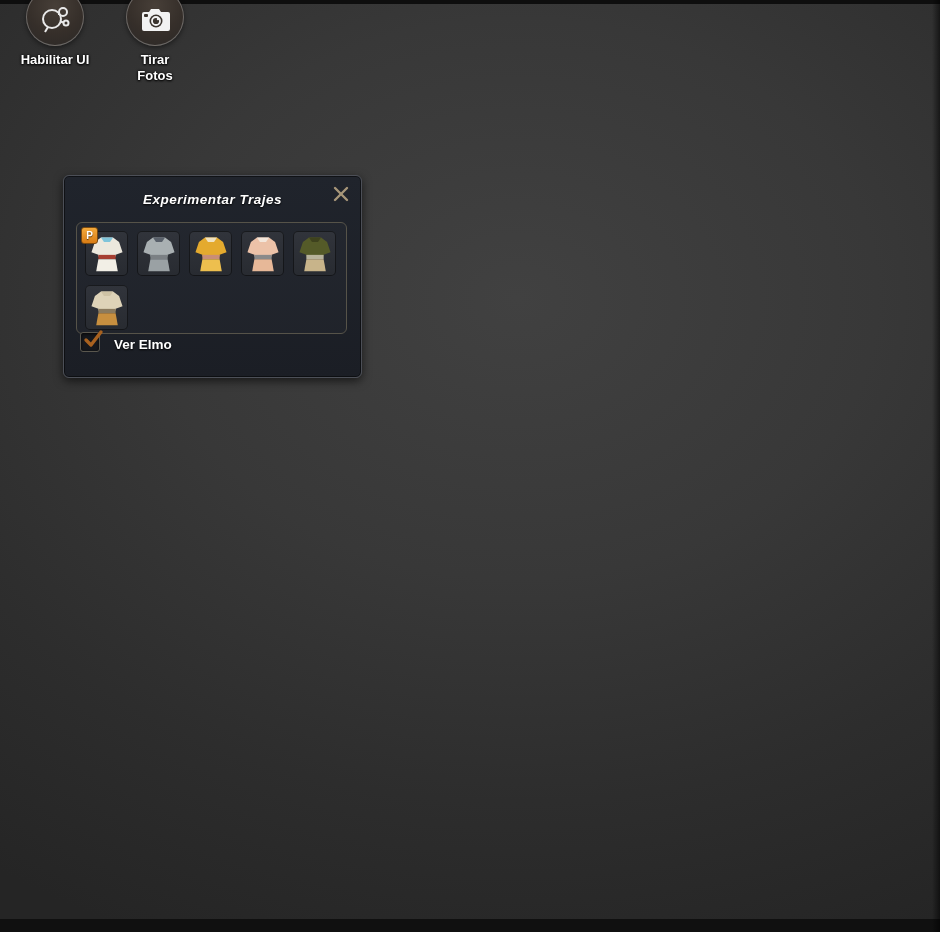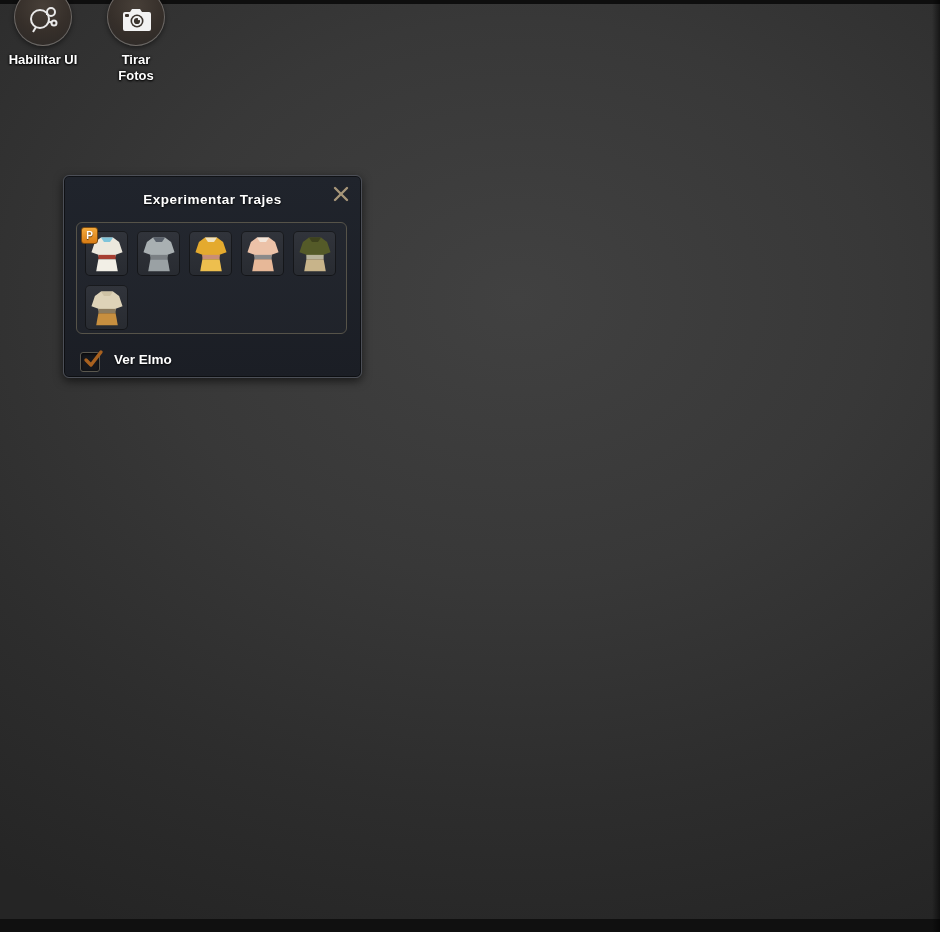--- a/index.html
+++ b/index.html
@@ -9,21 +9,21 @@
     background:
       radial-gradient(ellipse 900px 700px at 55% 32%, #414141 0%, #383838 40%, #2d2d2d 72%, #252525 100%);
   }
   .edge-strip{position:absolute;left:0;width:100%;background:#0e0e0e;}
   .edge-top{top:0;height:4px;}
   .edge-bottom{bottom:0;height:13px;background:#101010;}
   .edge-right{position:absolute;top:0;right:0;width:8px;height:100%;
     background:linear-gradient(to right, rgba(0,0,0,0), rgba(0,0,0,0.55));}
 
   
-  .toolbar{position:absolute;top:0;left:0;display:flex;gap:23px;padding-left:8px;}
+  .toolbar{position:absolute;top:0;left:12px;display:flex;gap:30px;padding-left:8px;}
   .tool{display:flex;flex-direction:column;align-items:center;width:70px;cursor:pointer;}
   .tool-circle{
     width:56px;height:56px;border-radius:50%;margin-top:-12px;
     border:1px solid rgba(255,255,255,0.28);
     background:radial-gradient(circle at 50% 30%, #473f38 0%, #362f2a 55%, #2b2826 100%);
     box-shadow:0 2px 5px rgba(0,0,0,0.45);
     display:flex;align-items:center;justify-content:center;
   }
   .tool-circle svg{margin-top:6px;}
   .tool-label{
@@ -31,21 +31,21 @@
     text-align:center;text-shadow:0 1px 2px #000,0 0 3px #000;white-space:pre-line;
   }
 
   
   .dialog{
     position:absolute;left:63px;top:175px;width:297px;height:201px;
     background:linear-gradient(#20242c, #1b1e25);
     border:1px solid #4c4f57;border-radius:6px;
     box-shadow:0 3px 10px rgba(0,0,0,0.6), inset 0 0 0 1px rgba(0,0,0,0.5);
   }
-  .dialog-header{position:relative;height:34px;}
+  .dialog-header{position:relative;height:34px;font-style:italic;}
   .dialog-title{
     position:absolute;left:0;right:0;top:16px;text-align:center;
     color:#ffffff;font-weight:bold;font-size:13.5px;letter-spacing:0.5px;
     text-shadow:0 1px 2px #000;
   }
   .dialog-close{
     position:absolute;right:10px;top:8px;width:20px;height:20px;cursor:pointer;
     display:flex;align-items:center;justify-content:center;
   }
   .costume-panel{
@@ -62,21 +62,21 @@
     display:flex;align-items:center;justify-content:center;
   }
   .thumb svg{display:block;}
   .badge{
     position:absolute;left:-4px;top:-4px;width:15px;height:15px;border-radius:3px;
     background:linear-gradient(#f3a93c,#d97d15);border:1px solid #7a4a10;
     color:#fff;font-size:10px;font-weight:bold;line-height:15px;text-align:center;
     text-shadow:0 1px 1px rgba(0,0,0,0.6);
   }
   .checkbox-row{
-    position:absolute;left:16px;top:176px;display:flex;align-items:flex-start;gap:14px;cursor:pointer;
+    position:absolute;left:16px;top:156px;display:flex;align-items:flex-end;gap:14px;cursor:pointer;
   }
   .checkbox{
     position:relative;width:18px;height:18px;border-radius:3px;
     background:#15171c;border:1px solid #5a574e;
     box-shadow:inset 0 1px 3px rgba(0,0,0,0.8);
   }
   .checkbox svg{position:absolute;left:1px;top:-4px;}
   .checkbox-label{
     color:#ffffff;font-weight:bold;font-size:13.5px;text-shadow:0 1px 2px #000;
   }

